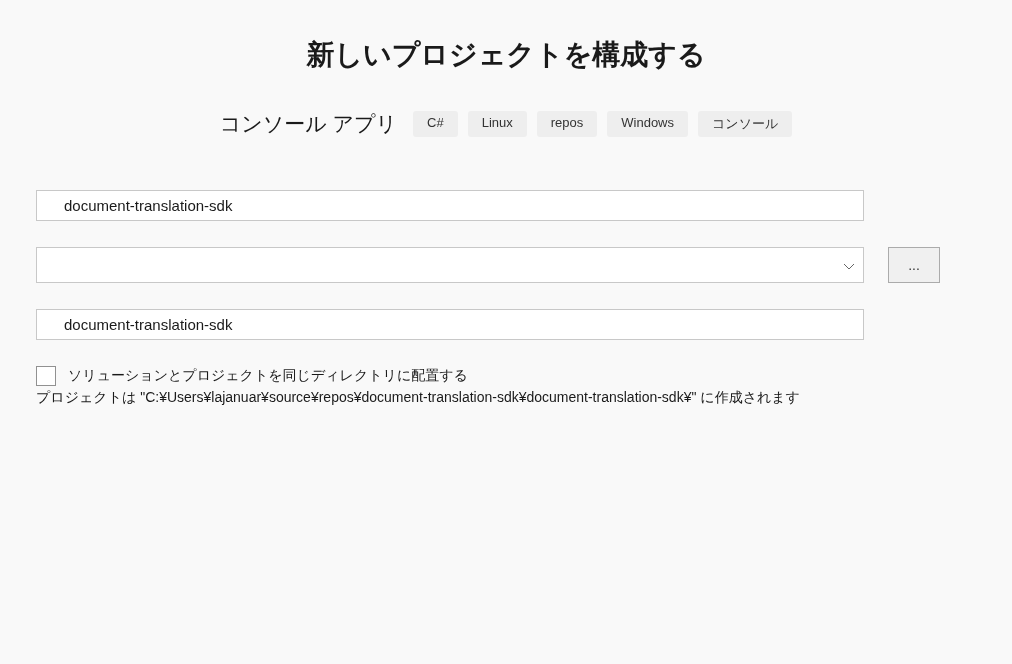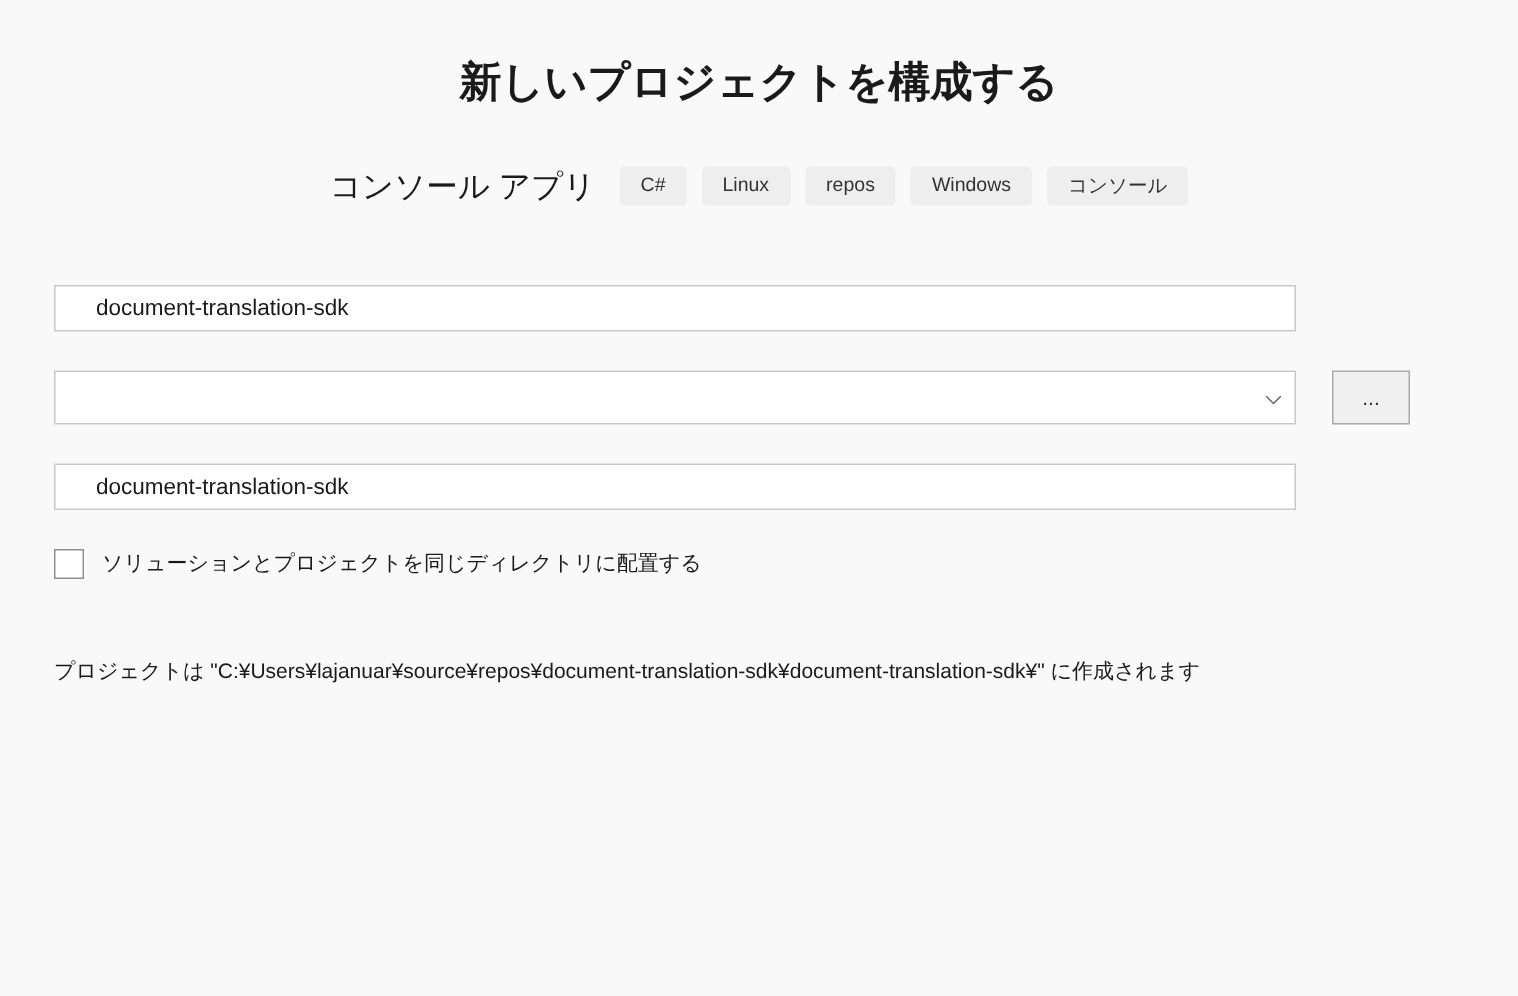--- a/index.html
+++ b/index.html
@@ -118,21 +118,20 @@
       width: 20px;
       height: 20px;
       border: 1px solid #919191;
       background: #ffffff;
       cursor: pointer;
     }
     .checkbox-label {
       font-size: 14px;
     }
     .path-text {
-      margin-top: 50px;
       font-size: 14px;
       line-height: 1.7;
       max-width: 920px;
     }
   </style>
 </head>
 <body>
 
 <h1 class="page-title">新しいプロジェクトを構成する</h1>
 

